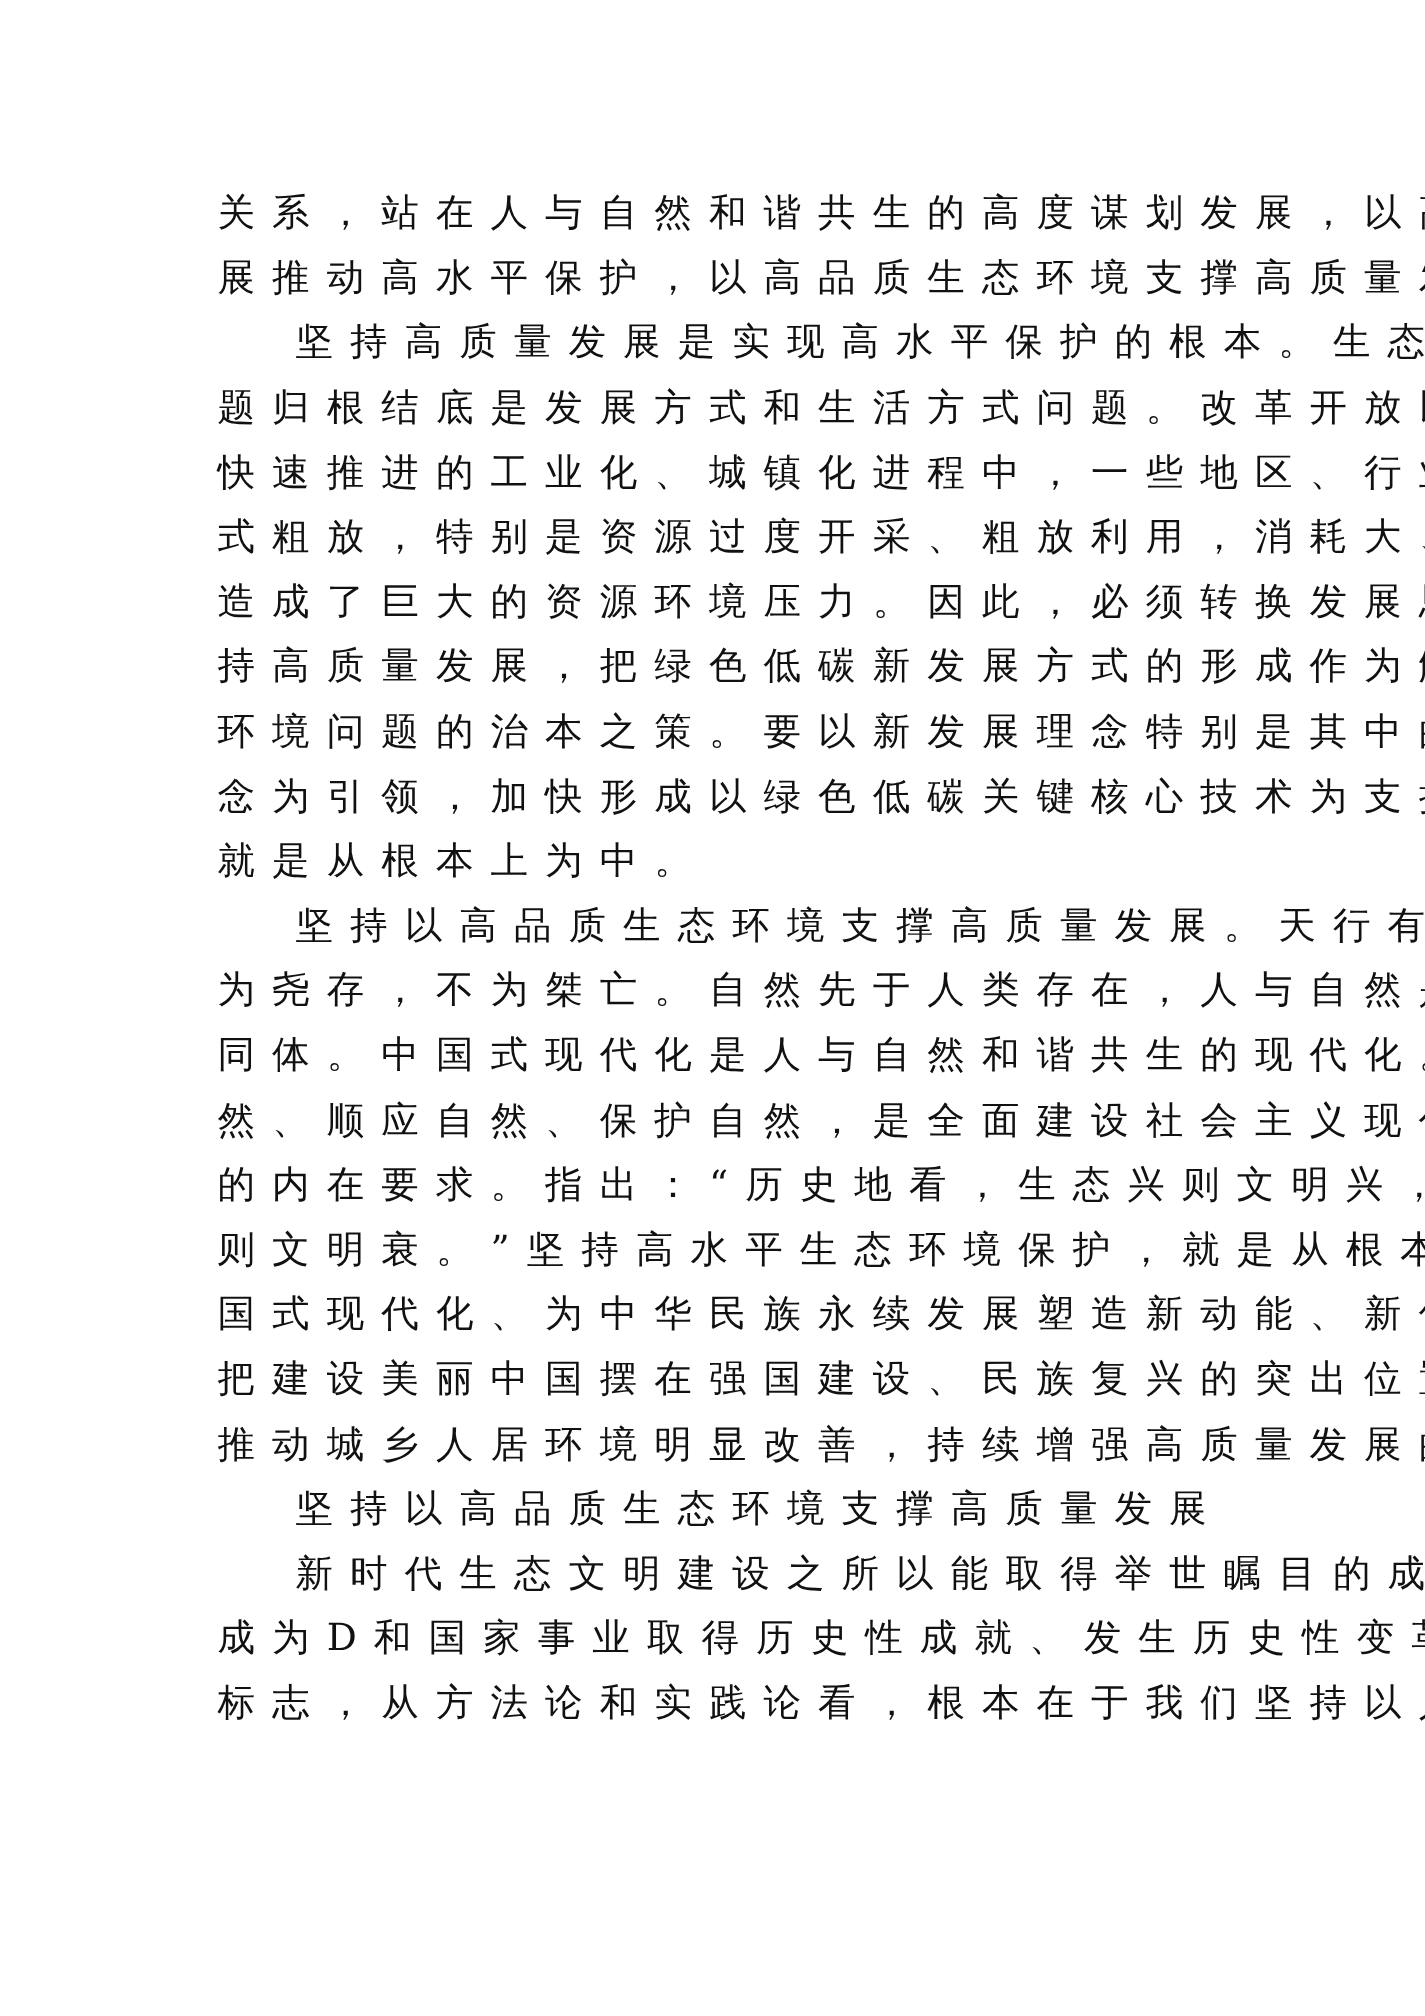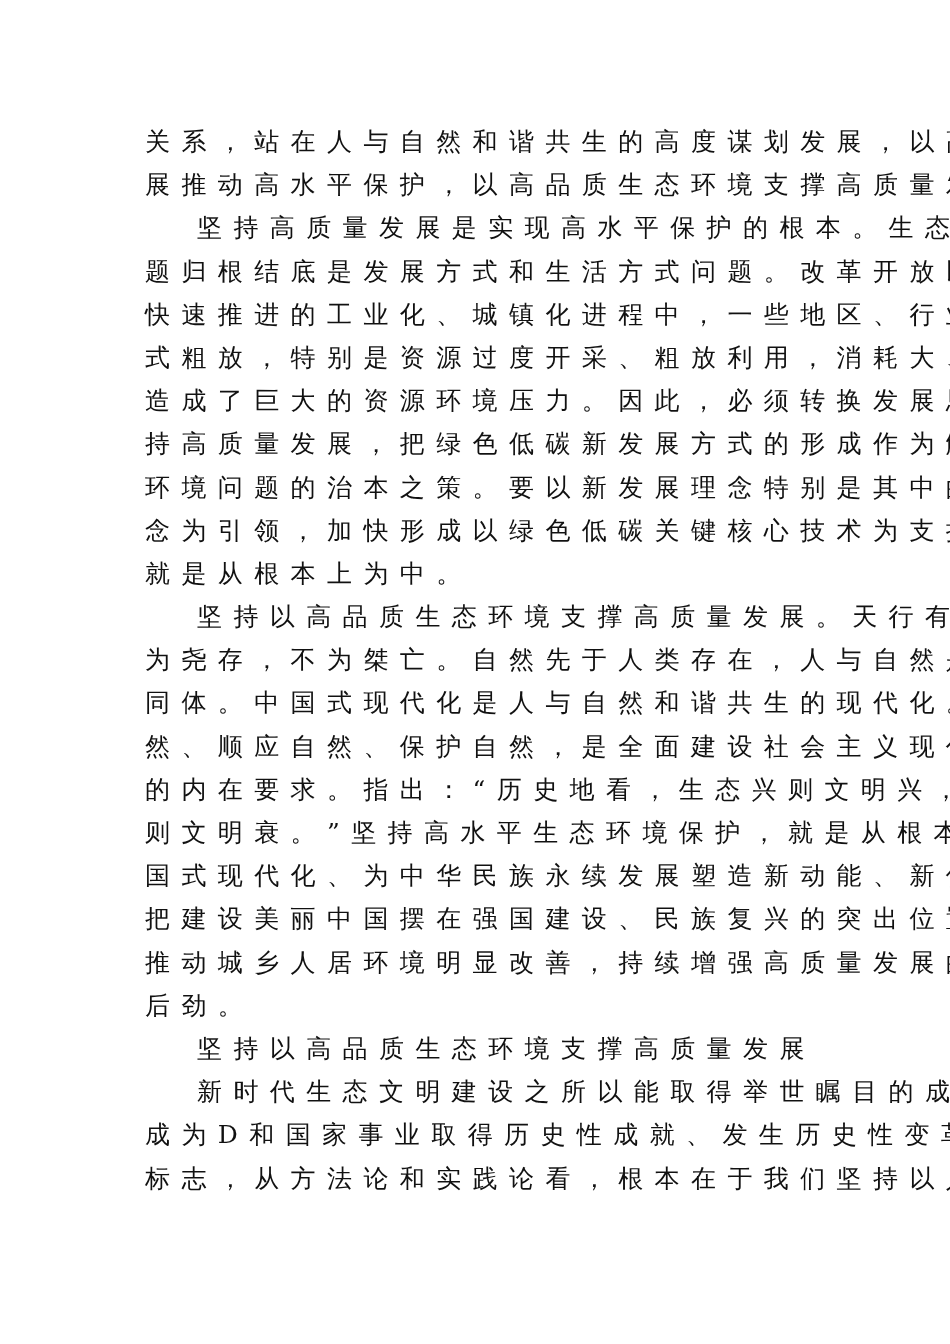--- a/index.html
+++ b/index.html
@@ -29,18 +29,17 @@
   <div class="line">就是从根本上为中。</div>
   <div class="line indent">坚持以高品质生态环境支撑高质量发展。天行有常，不</div>
   <div class="line">为尧存，不为桀亡。自然先于人类存在，人与自然是生命共</div>
   <div class="line">同体。中国式现代化是人与自然和谐共生的现代化。尊重自</div>
   <div class="line">然、顺应自然、保护自然，是全面建设社会主义现代化国家</div>
   <div class="line">的内在要求。指出：“历史地看，生态兴则文明兴，生态衰</div>
   <div class="line">则文明衰。”坚持高水平生态环境保护，就是从根本上为中</div>
   <div class="line">国式现代化、为中华民族永续发展塑造新动能、新优势。要</div>
   <div class="line">把建设美丽中国摆在强国建设、民族复兴的突出位置，着力</div>
   <div class="line">推动城乡人居环境明显改善，持续增强高质量发展的潜力和</div>
-  <div class="line">后劲。</div>
   <div class="line indent">坚持以高品质生态环境支撑高质量发展</div>
   <div class="line indent">新时代生态文明建设之所以能取得举世瞩目的成就从而</div>
   <div class="line">成为D和国家事业取得历史性成就、发生历史性变革的显著</div>
   <div class="line">标志，从方法论和实践论看，根本在于我们坚持以人民为中</div>
 </div>
 
 </body></html>

